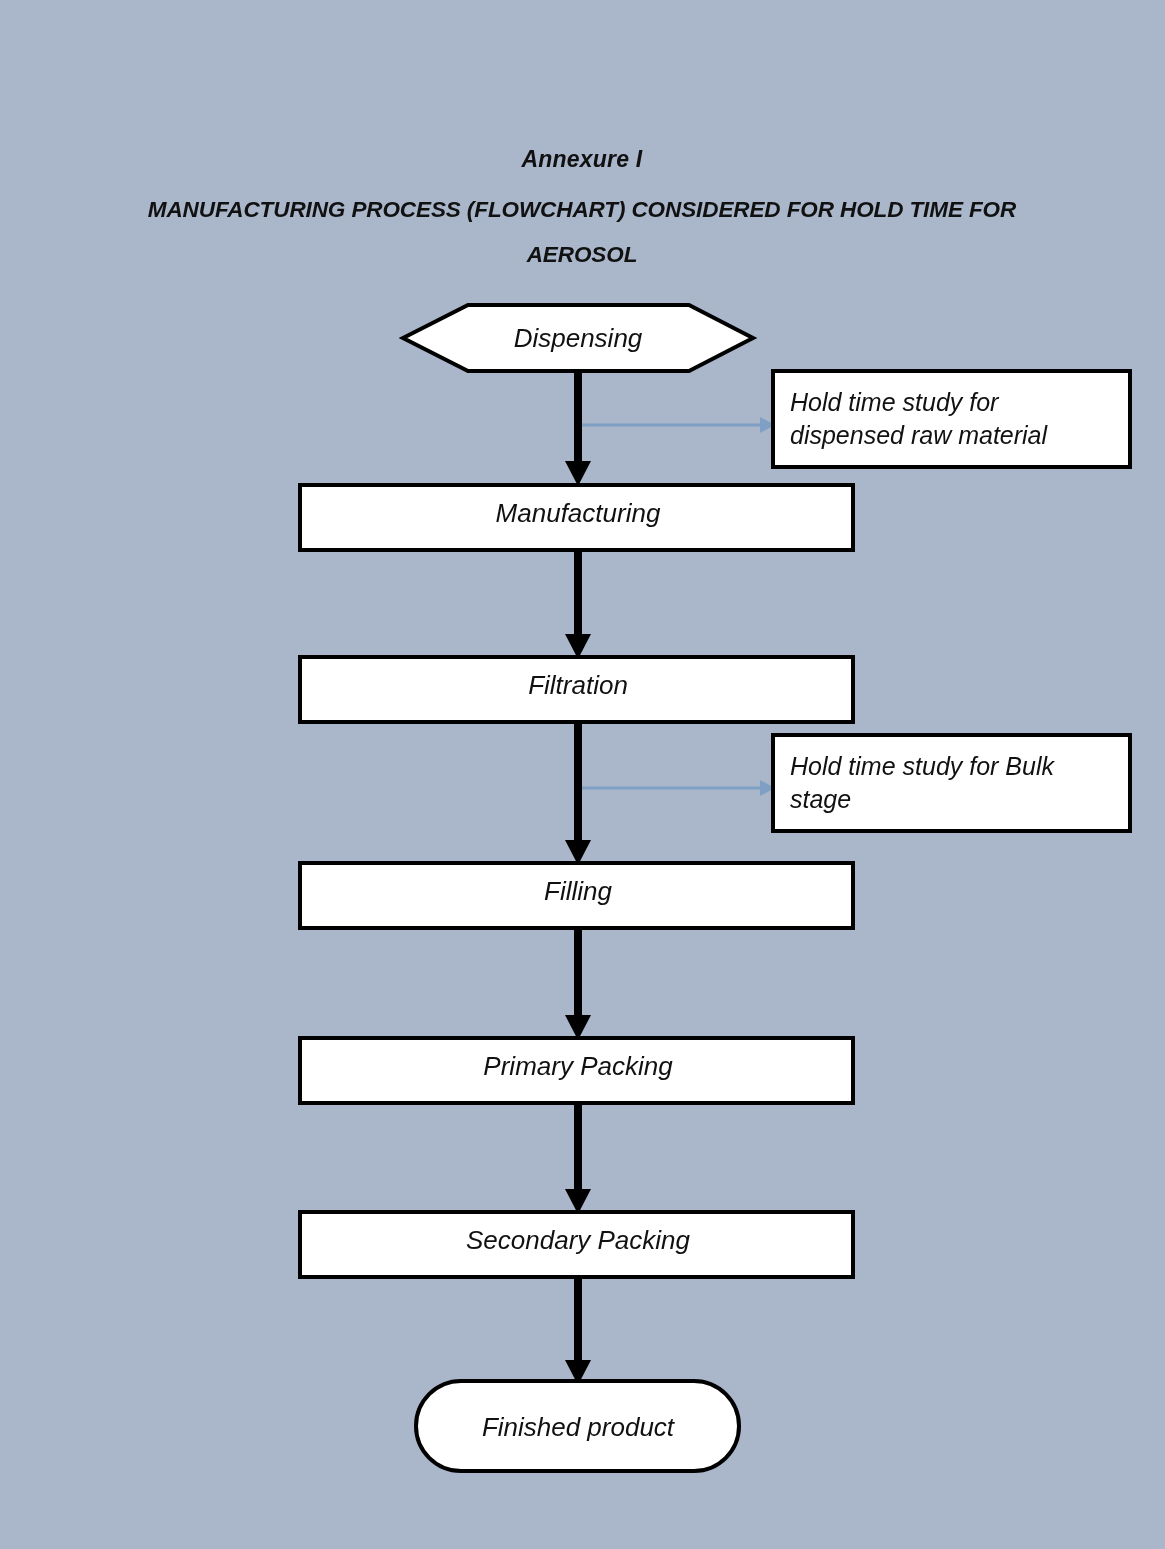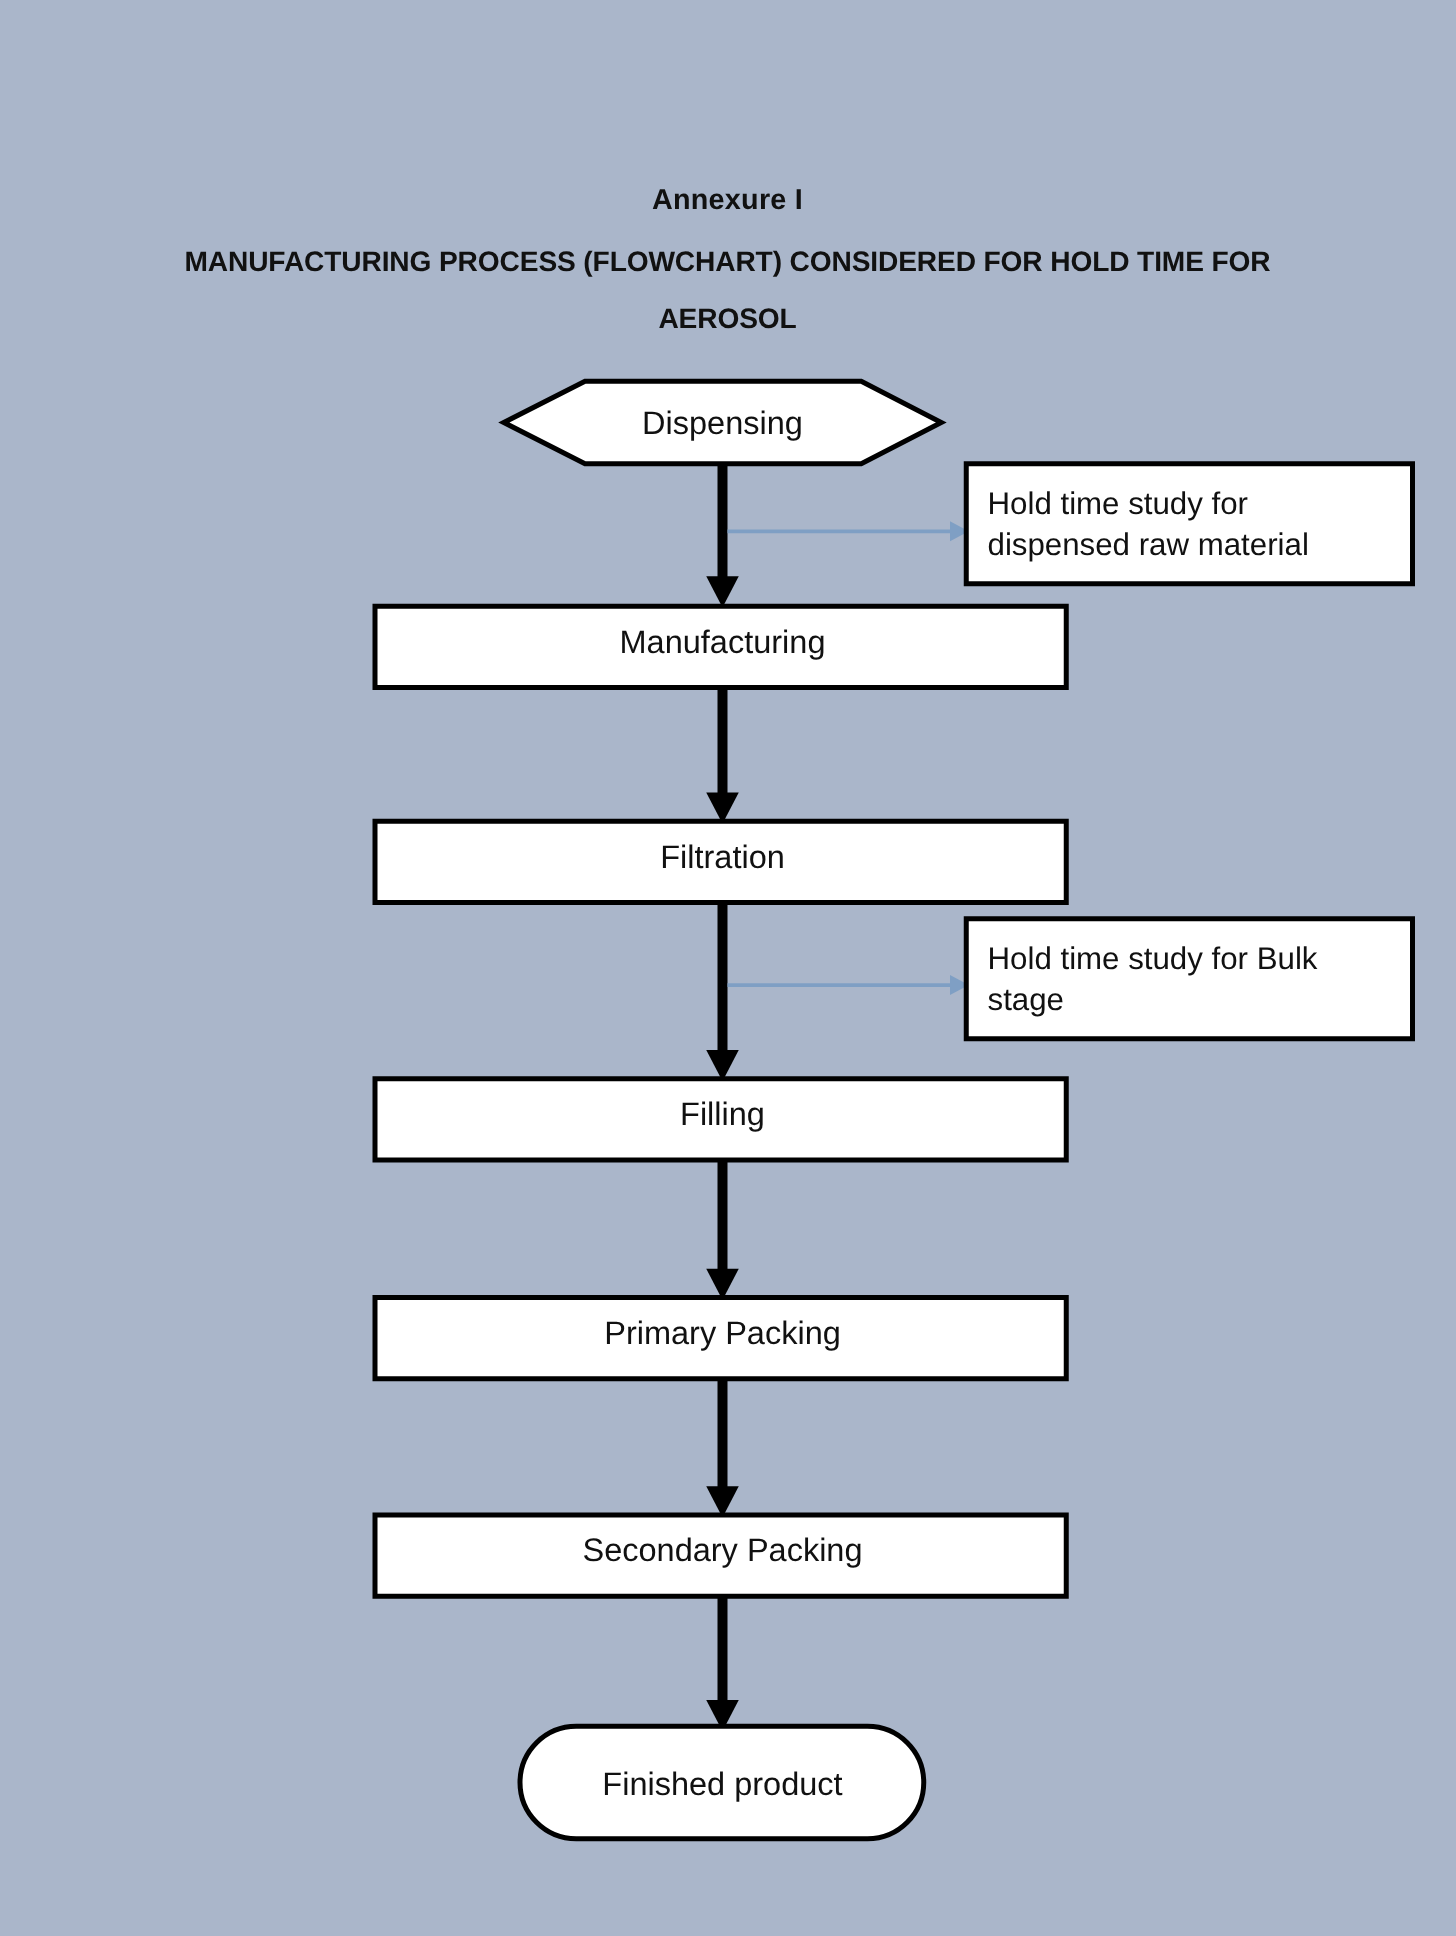--- a/index.html
+++ b/index.html
@@ -14,20 +14,21 @@
     font-family: "Liberation Sans", sans-serif;
     overflow: hidden;
     position: relative;
   }
   #flowchart-root {
     position: absolute;
     top: 0;
     left: 0;
     width: 1165px;
     height: 1549px;
+    font-style: italic;
   }
   .heading-annexure {
     font-size: 23px;
     font-weight: bold;
     fill: #111111;
     letter-spacing: 0.2px;
   }
   .heading-main {
     font-size: 22.5px;
     font-weight: bold;

